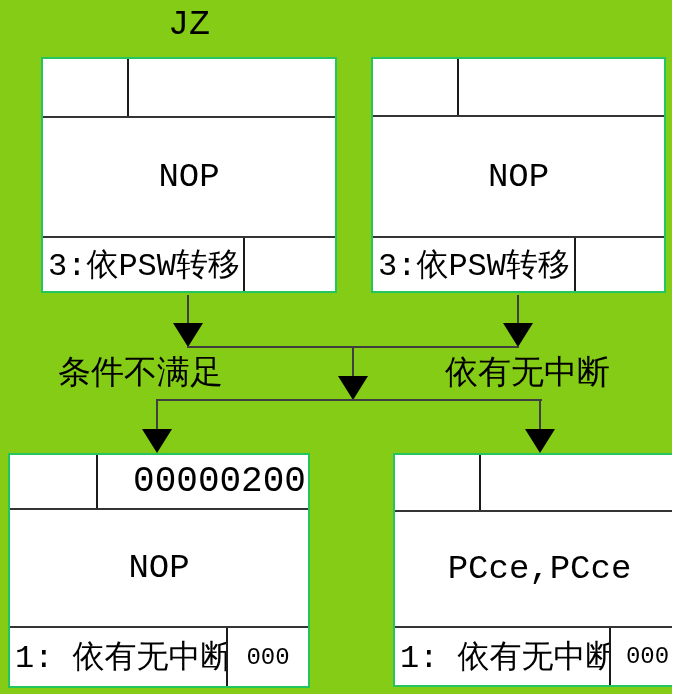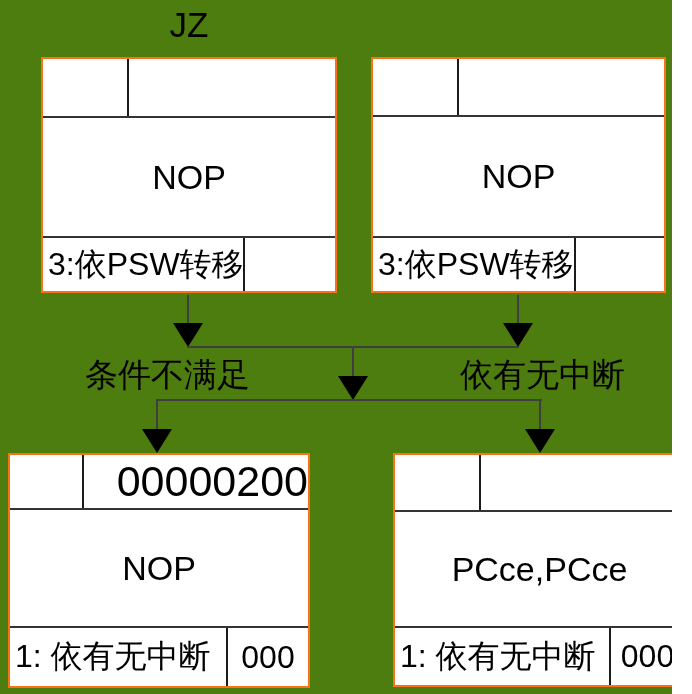--- a/index.html
+++ b/index.html
@@ -1,35 +1,35 @@
 <!DOCTYPE html>
 <html><head>
 <meta charset="utf-8">
 <style>
   html,body{margin:0;padding:0;background:#ffffff;}
   #canvas{
-    position:relative;width:672px;height:694px;background:#4d7c0f;overflow:hidden;
-    font-family:Liberation Sans, sans-serif;color:#000000;
+    position:relative;width:672px;height:694px;background:#84cc16;overflow:hidden;
+    font-family:Liberation Mono, monospace;color:#000000;
   }
   
   .card{
     position:absolute;box-sizing:border-box;background:#ffffff;
-    border:2px solid #f97316;display:flex;flex-direction:column;
+    border:2px solid #22c55e;display:flex;flex-direction:column;
   }
   .row{display:flex;box-sizing:border-box;}
   .row-top{border-bottom:2px solid #343434;}
   .row-body{flex:1;align-items:center;justify-content:center;font-size:34px;}
   .row-status{border-top:2px solid #343434;}
   .cell{box-sizing:border-box;display:flex;align-items:center;}
   .cell-split{border-right:2px solid #1b1b1b;text-align:right;}
   .cell-fill{flex:1;}
   .cell-center{justify-content:center;}
   .status-label{font-size:32px;padding-left:5px;white-space:nowrap;overflow:hidden;}
-  .addr{font-size:43px;padding-left:33px;}
-  .code{font-size:32px;}
+  .addr{font-size:36px;padding-left:33px;}
+  .code{font-size:24px;}
   
   #card-jz{left:41px;top:57px;width:296px;height:236px;}
   #card-jz .row-top{height:59px;}
   #card-jz .r1a{width:86px;}
   #card-jz .row-status{height:55px;}
   #card-jz .r3a{width:202px;}
   #card-jnz{left:371px;top:57px;width:295px;height:236px;}
   #card-jnz .row-top{height:58px;}
   #card-jnz .r1a{width:86px;}
   #card-jnz .row-status{height:55px;}
@@ -41,21 +41,21 @@
   #card-bl .r3a{width:218px;}
   #card-br{left:393px;top:453px;width:293px;height:234px;}
   #card-br .row-top{height:57px;}
   #card-br .r1a{width:86px;}
   #card-br .row-status{height:59px;}
   #card-br .r3a{width:216px;}
   
   .fig-title{position:absolute;text-align:center;font-size:35px;line-height:1.1;}
   #title-jz{left:41px;top:6px;width:296px;}
   #title-jnz{left:371px;top:6px;width:295px;}
-  .branch-label{position:absolute;text-align:right;font-size:33px;line-height:1.1;white-space:nowrap;}
+  .branch-label{position:absolute;text-align:left;font-size:33px;line-height:1.1;white-space:nowrap;}
   #label-false{left:58px;top:357px;width:192px;}
   #label-true{left:445px;top:357px;width:180px;}
   
   .vline{position:absolute;width:2px;background:#3f3f3f;}
   .hline{position:absolute;height:2px;background:#3f3f3f;}
   .arrowhead{
     position:absolute;width:0;height:0;
     border-left:15px solid transparent;border-right:15px solid transparent;
     border-top:24px solid #000000;
   }

